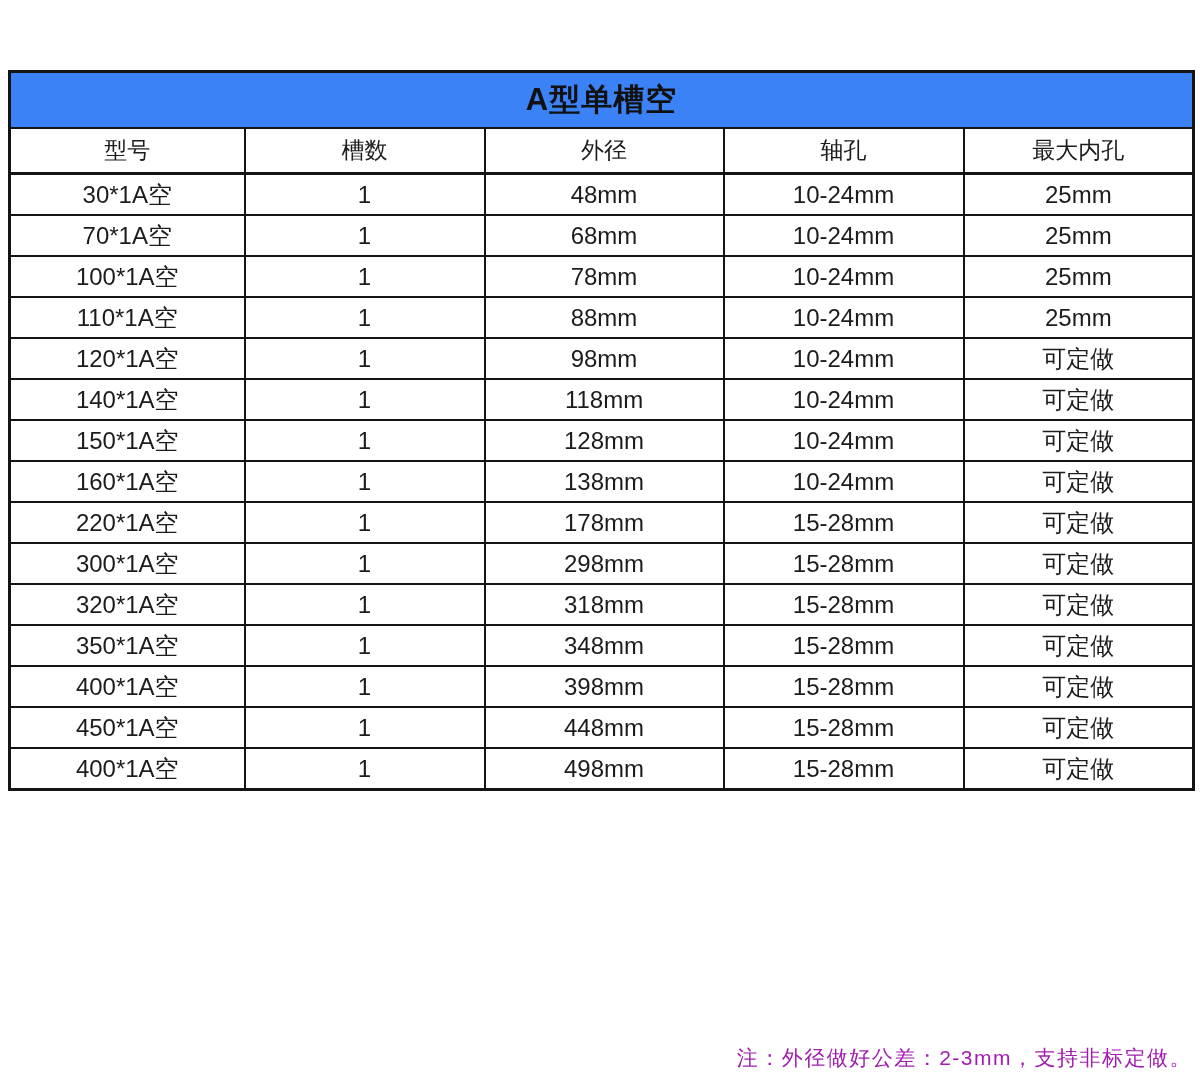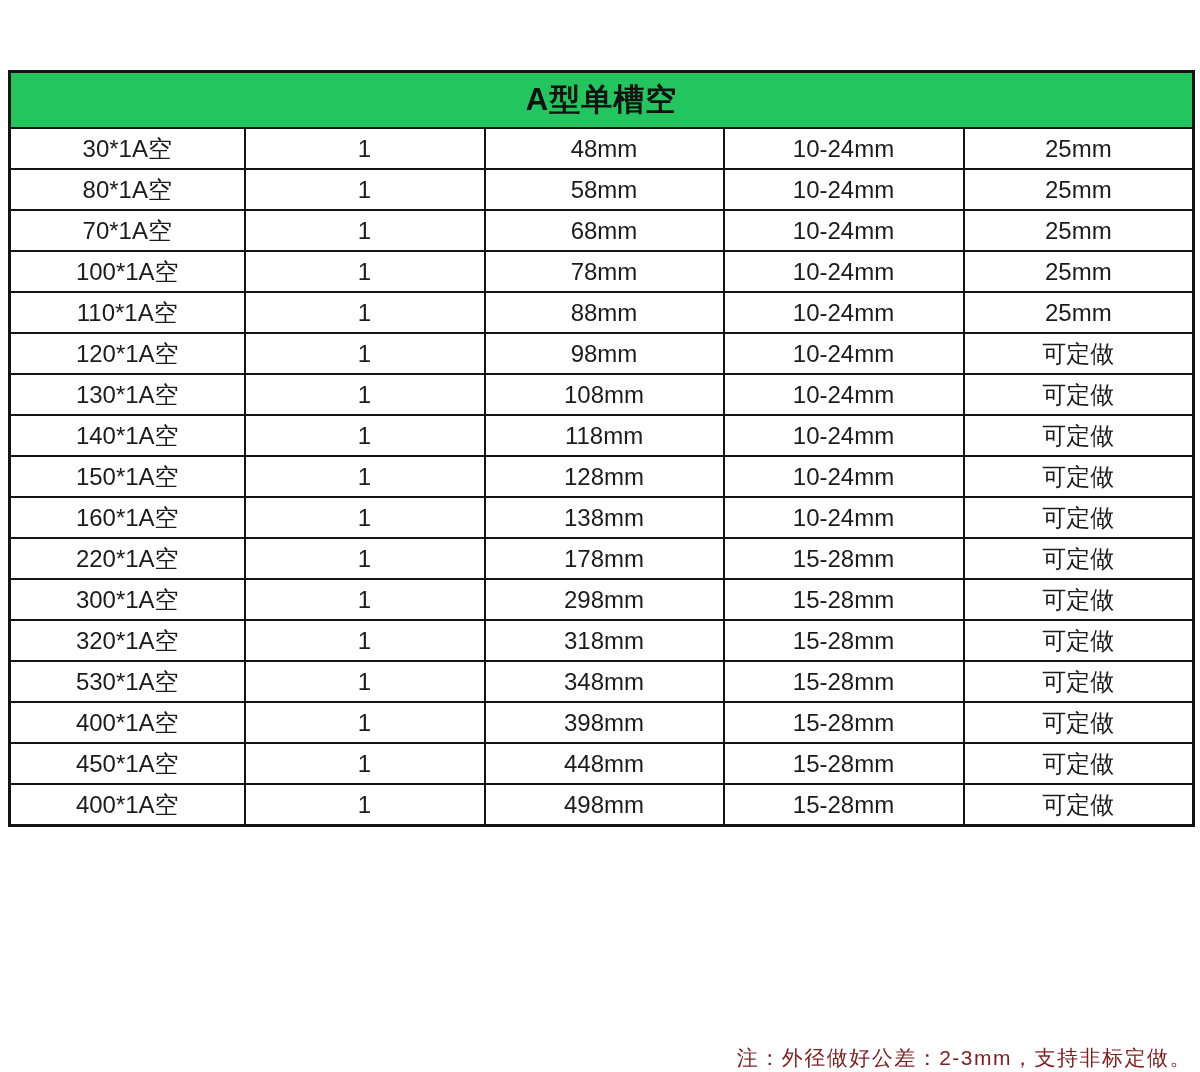--- a/index.html
+++ b/index.html
@@ -26,21 +26,21 @@
     border-collapse: collapse;
     table-layout: fixed;
   }
   table.spec, table.spec th, table.spec td {
     border: 2px solid #141414;
   }
   table.spec {
     border-width: 3px;
   }
   th.title-cell {
-    background: #22c55e;
+    background: #3b82f6;
     color: #111111;
     font-size: 31px;
     font-weight: bold;
     height: 52px;
     text-align: center;
     vertical-align: middle;
     border-bottom-width: 3px;
     letter-spacing: 1px;
   }
   tr.header-row th {
@@ -80,37 +80,37 @@
         <col style="width: 235px;">
         <col style="width: 240px;">
         <col style="width: 239px;">
         <col style="width: 240px;">
         <col style="width: 230px;">
       </colgroup>
     <thead>
       <tr>
         <th class="title-cell" colspan="5">A型单槽空</th>
       </tr>
+      <tr class="header-row">
+          <th>型号</th>
+          <th>槽数</th>
+          <th>外径</th>
+          <th>轴孔</th>
+          <th>最大内孔</th>
+        </tr>
     </thead>
     <tbody>
         <tr class="data-row">
           <td>30*1A空</td>
           <td>1</td>
           <td>48mm</td>
           <td>10-24mm</td>
           <td>25mm</td>
         </tr>
         <tr class="data-row">
-          <td>80*1A空</td>
-          <td>1</td>
-          <td>58mm</td>
-          <td>10-24mm</td>
-          <td>25mm</td>
-        </tr>
-        <tr class="data-row">
           <td>70*1A空</td>
           <td>1</td>
           <td>68mm</td>
           <td>10-24mm</td>
           <td>25mm</td>
         </tr>
         <tr class="data-row">
           <td>100*1A空</td>
           <td>1</td>
           <td>78mm</td>
@@ -125,27 +125,20 @@
           <td>25mm</td>
         </tr>
         <tr class="data-row">
           <td>120*1A空</td>
           <td>1</td>
           <td>98mm</td>
           <td>10-24mm</td>
           <td>可定做</td>
         </tr>
         <tr class="data-row">
-          <td>130*1A空</td>
-          <td>1</td>
-          <td>108mm</td>
-          <td>10-24mm</td>
-          <td>可定做</td>
-        </tr>
-        <tr class="data-row">
           <td>140*1A空</td>
           <td>1</td>
           <td>118mm</td>
           <td>10-24mm</td>
           <td>可定做</td>
         </tr>
         <tr class="data-row">
           <td>150*1A空</td>
           <td>1</td>
           <td>128mm</td>
@@ -174,21 +167,21 @@
           <td>可定做</td>
         </tr>
         <tr class="data-row">
           <td>320*1A空</td>
           <td>1</td>
           <td>318mm</td>
           <td>15-28mm</td>
           <td>可定做</td>
         </tr>
         <tr class="data-row">
-          <td>530*1A空</td>
+          <td>350*1A空</td>
           <td>1</td>
           <td>348mm</td>
           <td>15-28mm</td>
           <td>可定做</td>
         </tr>
         <tr class="data-row">
           <td>400*1A空</td>
           <td>1</td>
           <td>398mm</td>
           <td>15-28mm</td>
@@ -204,15 +197,15 @@
         <tr class="data-row">
           <td>400*1A空</td>
           <td>1</td>
           <td>498mm</td>
           <td>15-28mm</td>
           <td>可定做</td>
         </tr>
       </tbody>
   </table>
 
-  <div class="footnote" style="color: #7f1d1d;">注：外径做好公差：2-3mm，支持非标定做。</div>
+  <div class="footnote" style="color: #a21caf;">注：外径做好公差：2-3mm，支持非标定做。</div>
 
 </div>
 
 </body></html>

